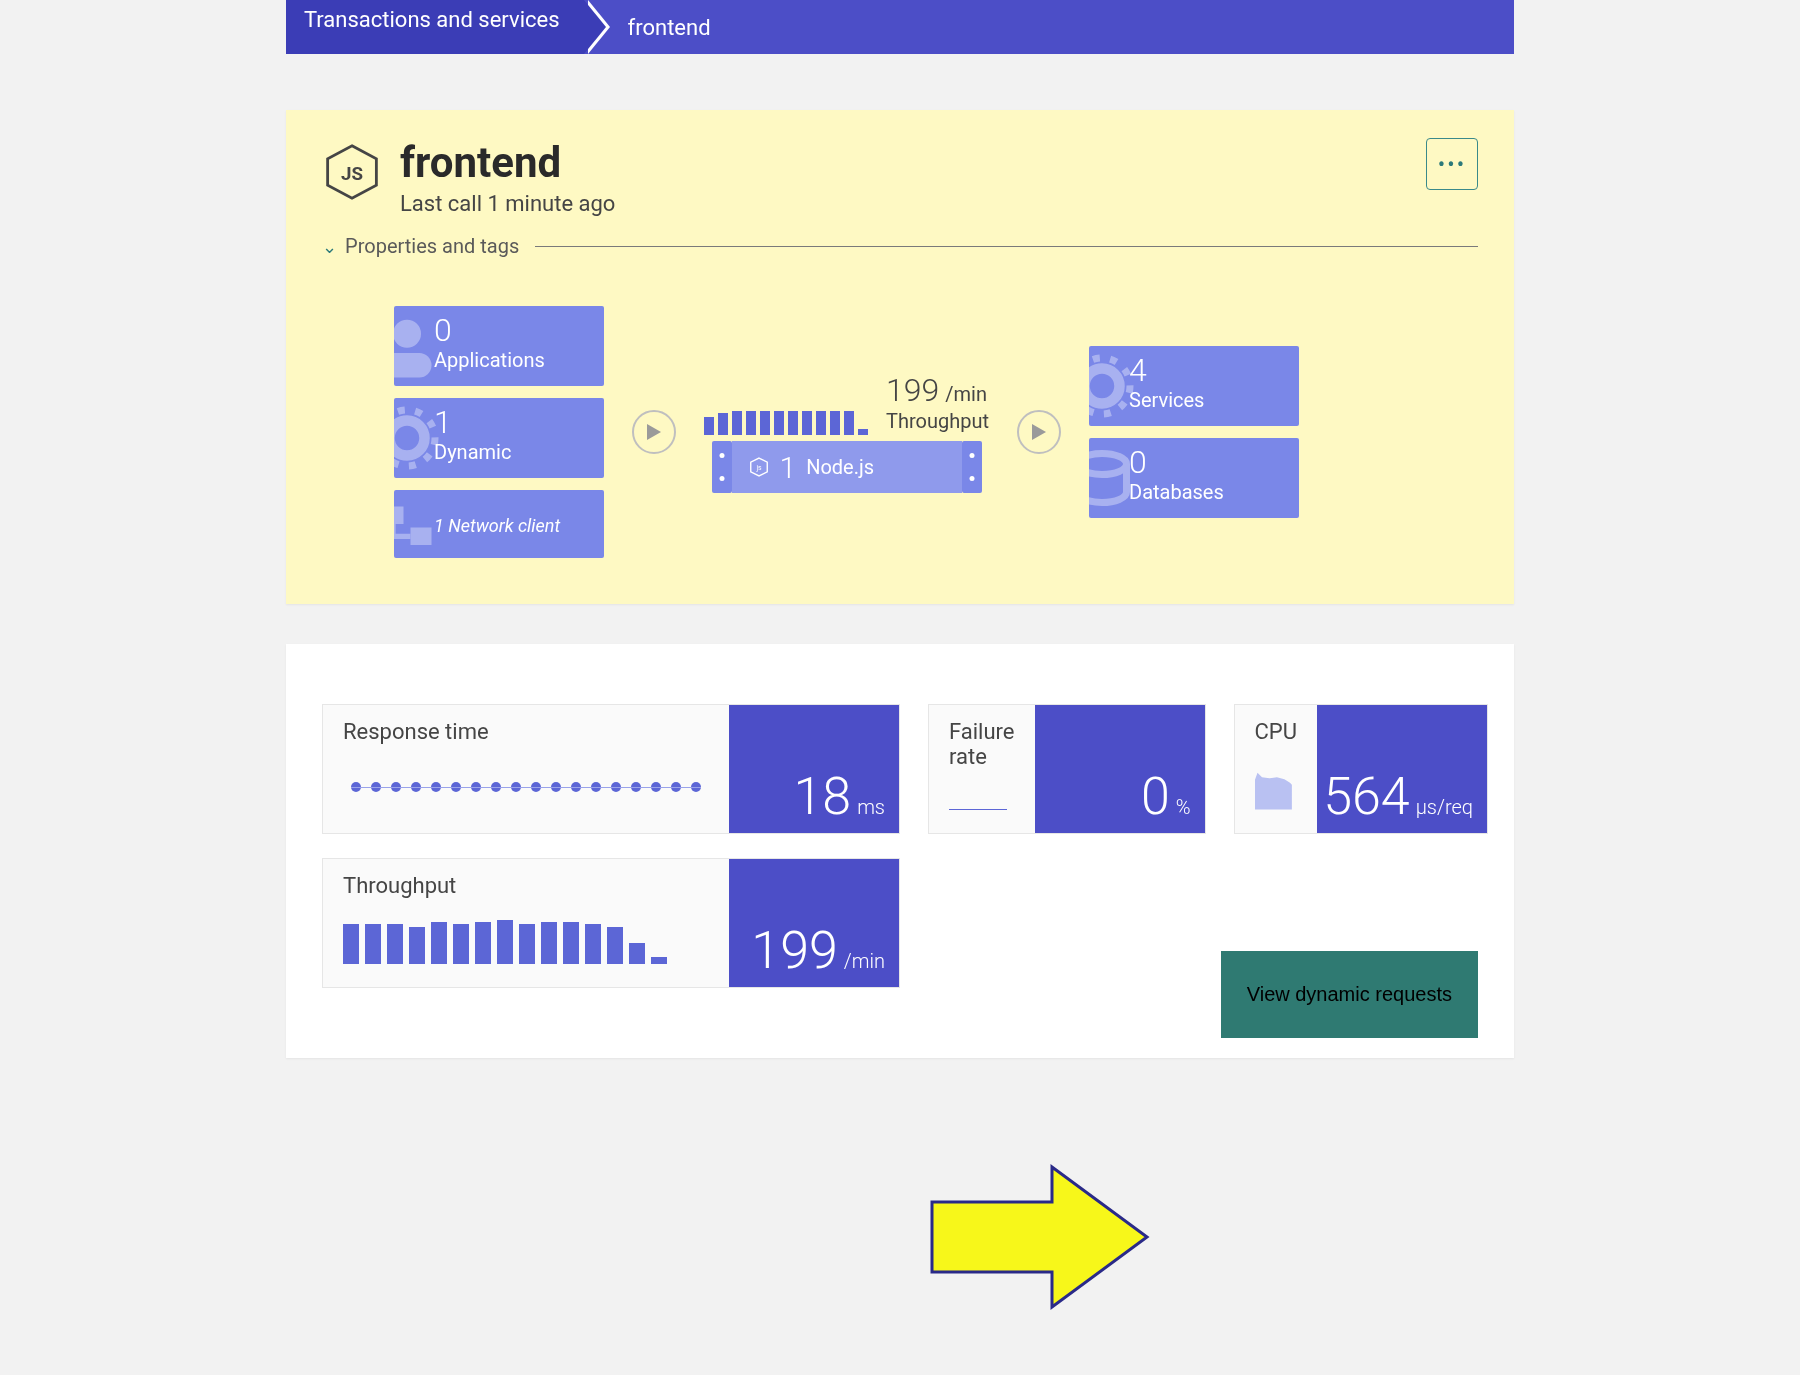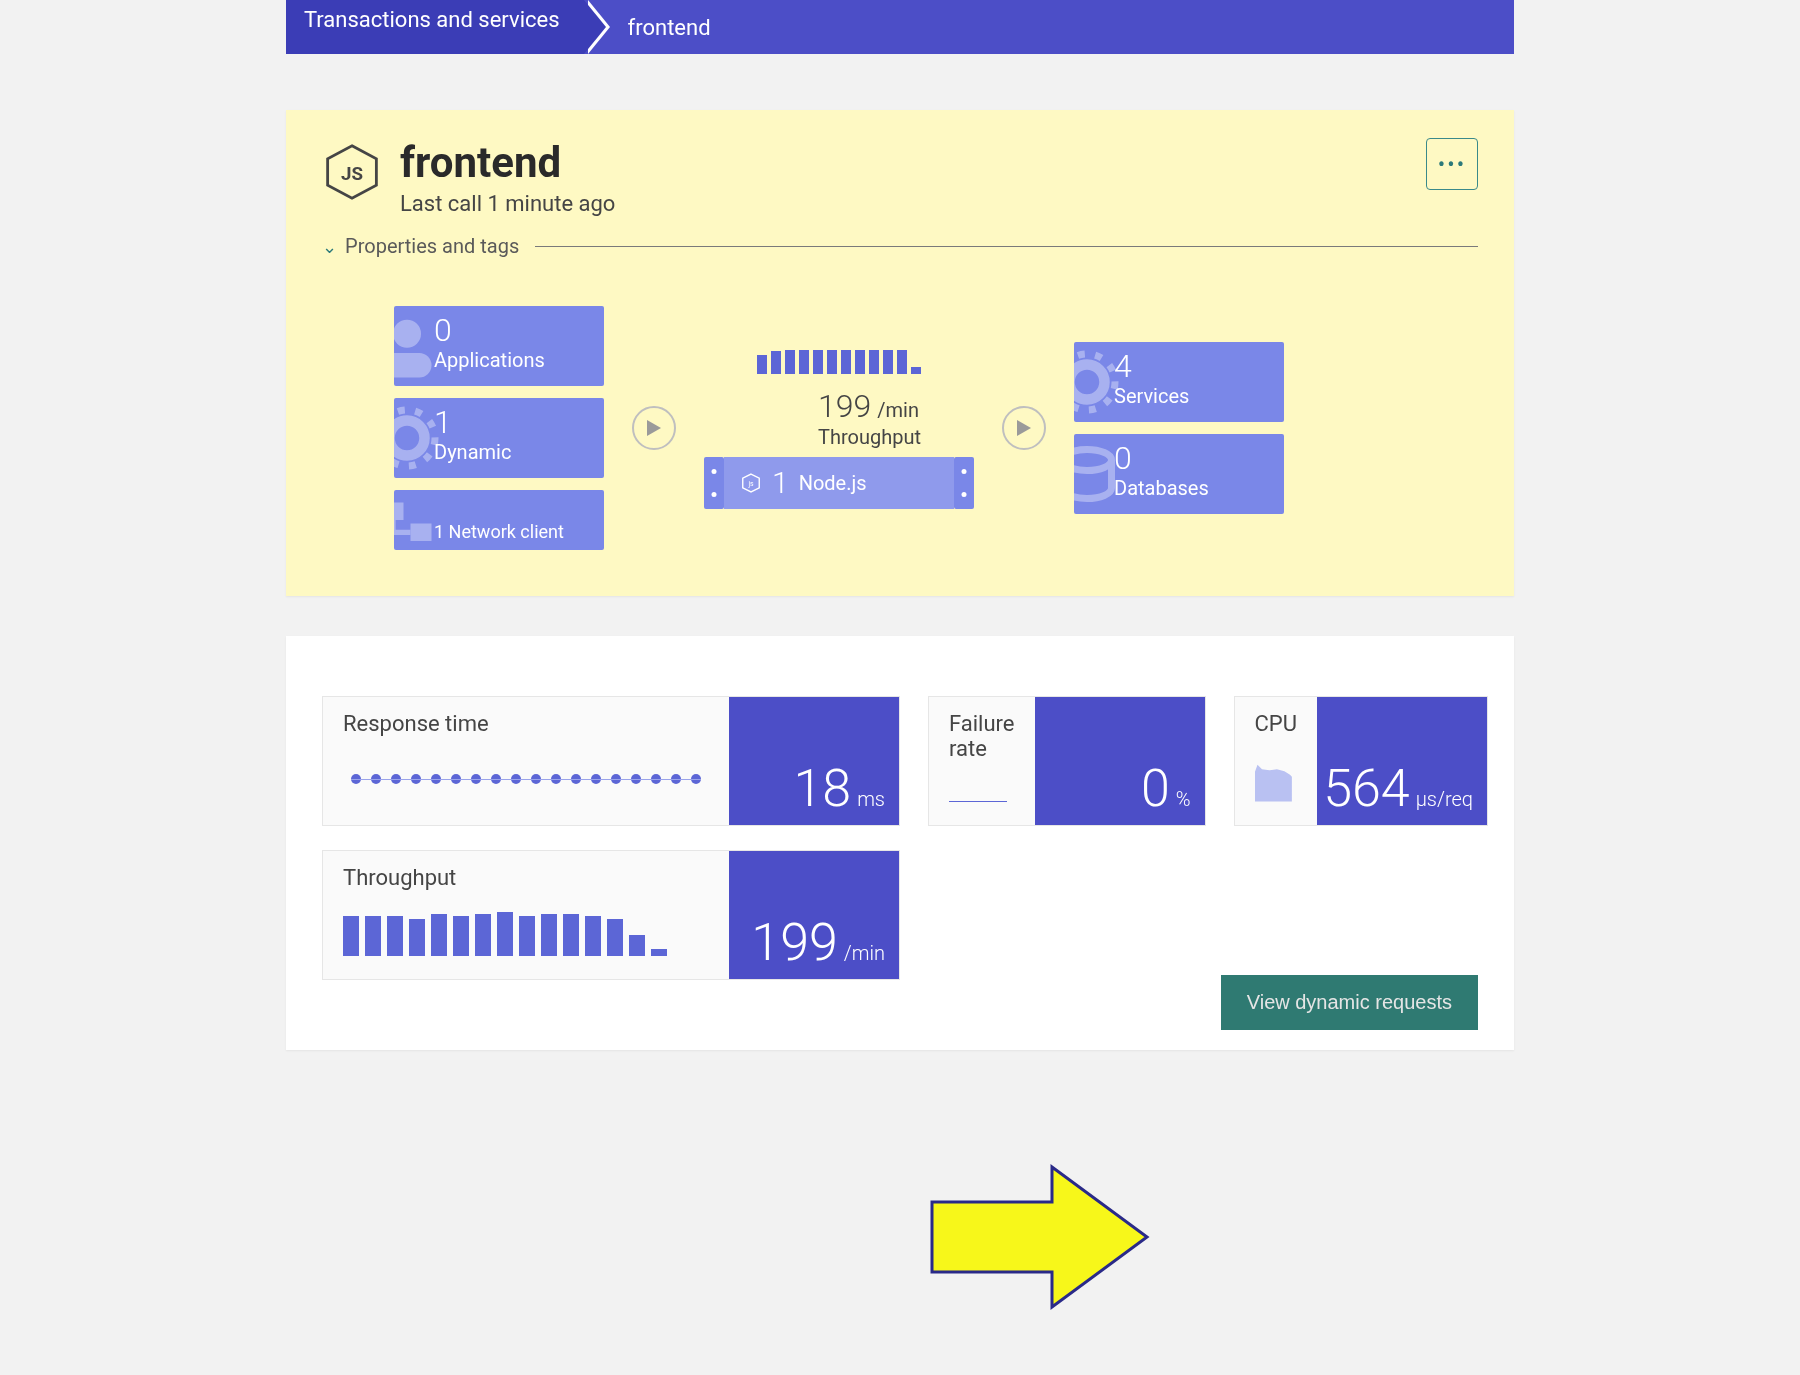--- a/index.html
+++ b/index.html
@@ -87,21 +87,21 @@
     width: 210px;
     background:#7a87e8;
     color:#fff;
     padding: 8px 14px;
     border-radius:2px;
     position:relative;
     overflow:hidden;
     cursor:pointer;
   }
   .tile-lg { height: 80px; }
-  .tile-sm { height: 60px; display:flex; align-items:flex-end; }
+  .tile-sm { height: 68px; display:flex; align-items:center;font-style:italic; }
   .tile .wmark {
     position:absolute; left:-22px; top:50%;
     transform:translateY(-50%);
     width:70px; height:70px;
     opacity:.35;
   }
   .tile .num { font-size: 32px; font-weight:300; padding-left:26px; line-height:1; }
   .tile .lbl { font-size: 20px; padding-left:26px; margin-top:2px; }
   .tile-sm .lbl { padding-left:26px; font-size:18px; }
 
@@ -189,22 +189,22 @@
     background: linear-gradient(#b9c1f2,#b9c1f2);
     clip-path: polygon(0 38%, 8% 20%, 20% 30%, 40% 32%, 60% 30%, 80% 34%, 95% 42%, 100% 46%, 100% 100%, 0 100%);
     border-top: 1.5px solid #5c66d6;
   }
 
   .bars { display:flex; gap:6px; align-items:flex-end; height: 46px; }
   .bars span { display:block; width:16px; background:#5c66d6; }
 
   .view-btn {
     position:absolute; right: 36px; bottom: 20px;
-    background:#2f7a72; color:#e5e5e5;
-    padding: 16px 26px; font-size: 20px;
+    background:#2f7a72; color:#000000;
+    padding: 32px 26px; font-size: 20px;
     border:none; cursor:pointer;
   }
 
   
   .arrow-note {
     position:absolute;
     left: 922px; top: 1152px;
     pointer-events:none;
   }
 </style>
@@ -273,21 +273,21 @@
         </div>
       </div>
 
       <div class="play">
         <svg width="14" height="16">
             <polygon points="0,0 14,8 0,16"></polygon>
           </svg>
       </div>
 
       <div class="centerflow">
-        <div style="display:flex; gap:7px; align-items:flex-end;flex-direction:column;">
+        <div style="display:flex; gap:18px; align-items:flex-end;">
           <div class="spark-bars">
             <span style="height:70%"></span>
               <span style="height:85%"></span>
               <span style="height:92%"></span>
             <span style="height:92%"></span>
               <span style="height:92%"></span>
               <span style="height:92%"></span>
             <span style="height:92%"></span>
               <span style="height:92%"></span>
               <span style="height:92%"></span>

